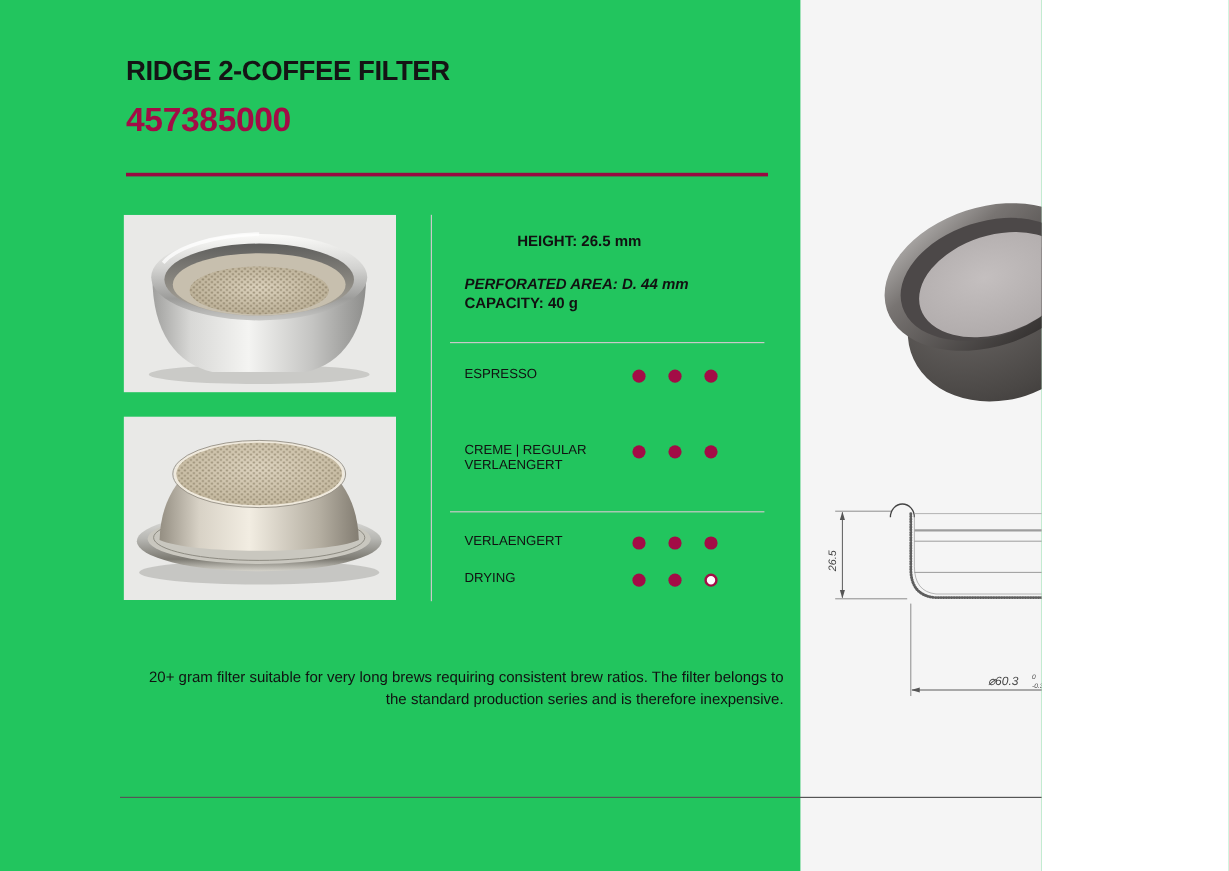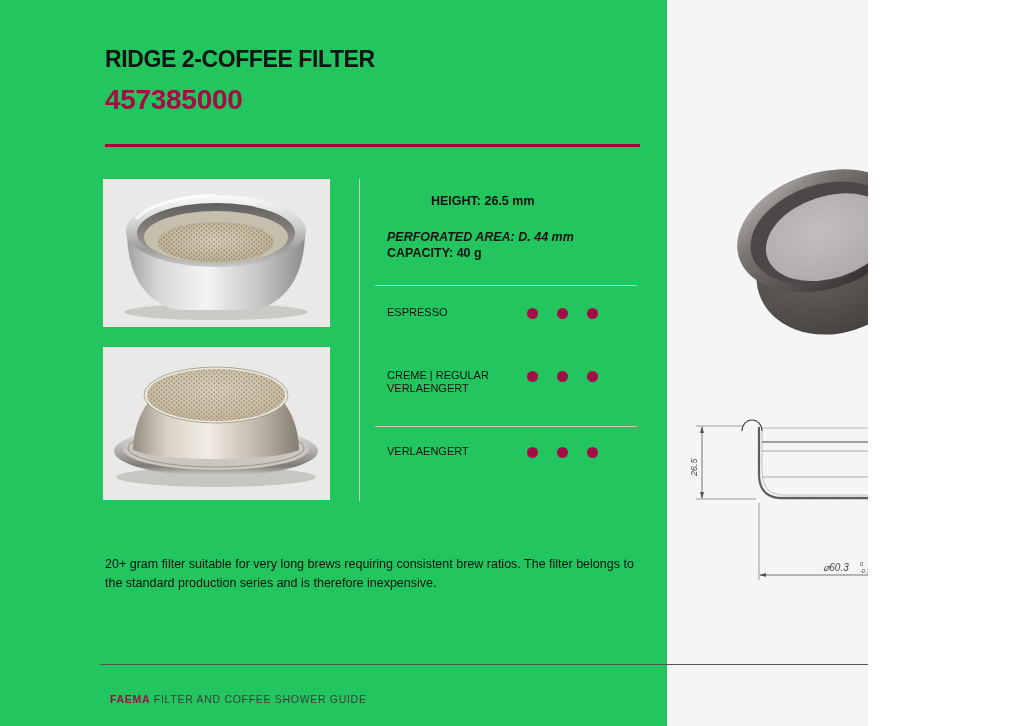--- a/index.html
+++ b/index.html
@@ -25,21 +25,21 @@
 
   .rating-row { position:absolute; left:387px; width:250px; }
   .rating-label { font-size:11px; font-weight:400; color:#111; white-space:pre-line; line-height:1.22; display:block; }
   .row-1 { top:306px; } .row-2 { top:338px; } .row-3 { top:369px; }
   .row-4 { top:445px; } .row-5 { top:476px; }
   .dots { position:absolute; left:140px; top:2px; display:flex; gap:19px; }
   .dot { width:11px; height:11px; border-radius:50%; }
   .dot.filled { background:var(--accent,#A30C46); }
   .dot.open { background:#fff; border:2px solid var(--accent,#A30C46); }
 
-  .description { position:absolute; left:105px; top:555px; width:548px; font-size:12.5px; font-weight:500; color:#111; line-height:1.5; }
+  .description { position:absolute; left:105px; top:555px; width:548px; font-size:12.5px; font-weight:500; color:#111; line-height:1.5;text-align:right; }
 
   .render-3d { position:absolute; left:728px; top:152px; width:200px; height:190px; }
   .tech-drawing { position:absolute; left:688px; top:408px; width:280px; height:185px;font-style:italic; }
 
   .footer-rule { position:absolute; left:100px; top:664px; width:833px; height:1px; background:#555; }
   .footer-text { position:absolute; left:110px; top:693px; font-size:10.5px; letter-spacing:0.7px; color:#3c3c3c; font-weight:500; }
   .footer-brand { color:var(--accent,#A30C46); font-weight:700; }
   .page-number { position:absolute; left:901px; top:717px; font-size:16px; color:#2e2e2e; letter-spacing:0.5px; }
 </style>
 </head>
@@ -161,20 +161,28 @@
   <div class="h-divider h-div-2"></div>
 
   <div class="rating-row row-4">
     <span class="rating-label">VERLAENGERT</span>
     <span class="dots">
         <span class="dot filled"></span>
         <span class="dot filled"></span>
         <span class="dot filled"></span>
       </span>
   </div>
+  <div class="rating-row row-5">
+    <span class="rating-label">DRYING</span>
+    <span class="dots">
+        <span class="dot filled"></span>
+        <span class="dot filled"></span>
+        <span class="dot open"></span>
+      </span>
+  </div>
 
   <p class="description">20+ gram filter suitable for very long brews requiring consistent brew ratios. The filter belongs to the standard production series and is therefore inexpensive.</p>
 
   <div class="render-3d">
     <svg width="200" height="190" viewBox="0 0 200 190">
       <defs>
         <radialGradient id="rBody" cx="0.4" cy="0.3" r="0.9">
           <stop offset="0" stop-color="#6e6a68"></stop>
             <stop offset="0.7" stop-color="#4a4745"></stop>
           <stop offset="1" stop-color="#383534"></stop>
@@ -225,18 +233,15 @@
       <line x1="71" y1="95" x2="71" y2="172" stroke="#777" stroke-width="0.7"></line>
       <line x1="243" y1="95" x2="243" y2="172" stroke="#777" stroke-width="0.7"></line>
       <line x1="72" y1="167" x2="242" y2="167" stroke="#555" stroke-width="0.8" marker-start="url(#arr)" marker-end="url(#arr)"></line>
       <text x="148" y="163" text-anchor="middle" font-size="10" fill="#444" font-family="Liberation Sans, sans-serif">⌀60.3</text>
       <text x="172" y="158" font-size="5.5" fill="#444" font-family="Liberation Sans, sans-serif">0</text>
       <text x="172" y="165" font-size="5.5" fill="#444" font-family="Liberation Sans, sans-serif">-0.3</text>
     </svg>
   </div>
 
   <div class="footer-rule"></div>
-  <div class="footer-text">
-    <span class="footer-brand">FAEMA</span><span> FILTER AND COFFEE SHOWER GUIDE</span>
-  </div>
   <div class="page-number">16</div>
 
 </div>
 
 </body></html>

